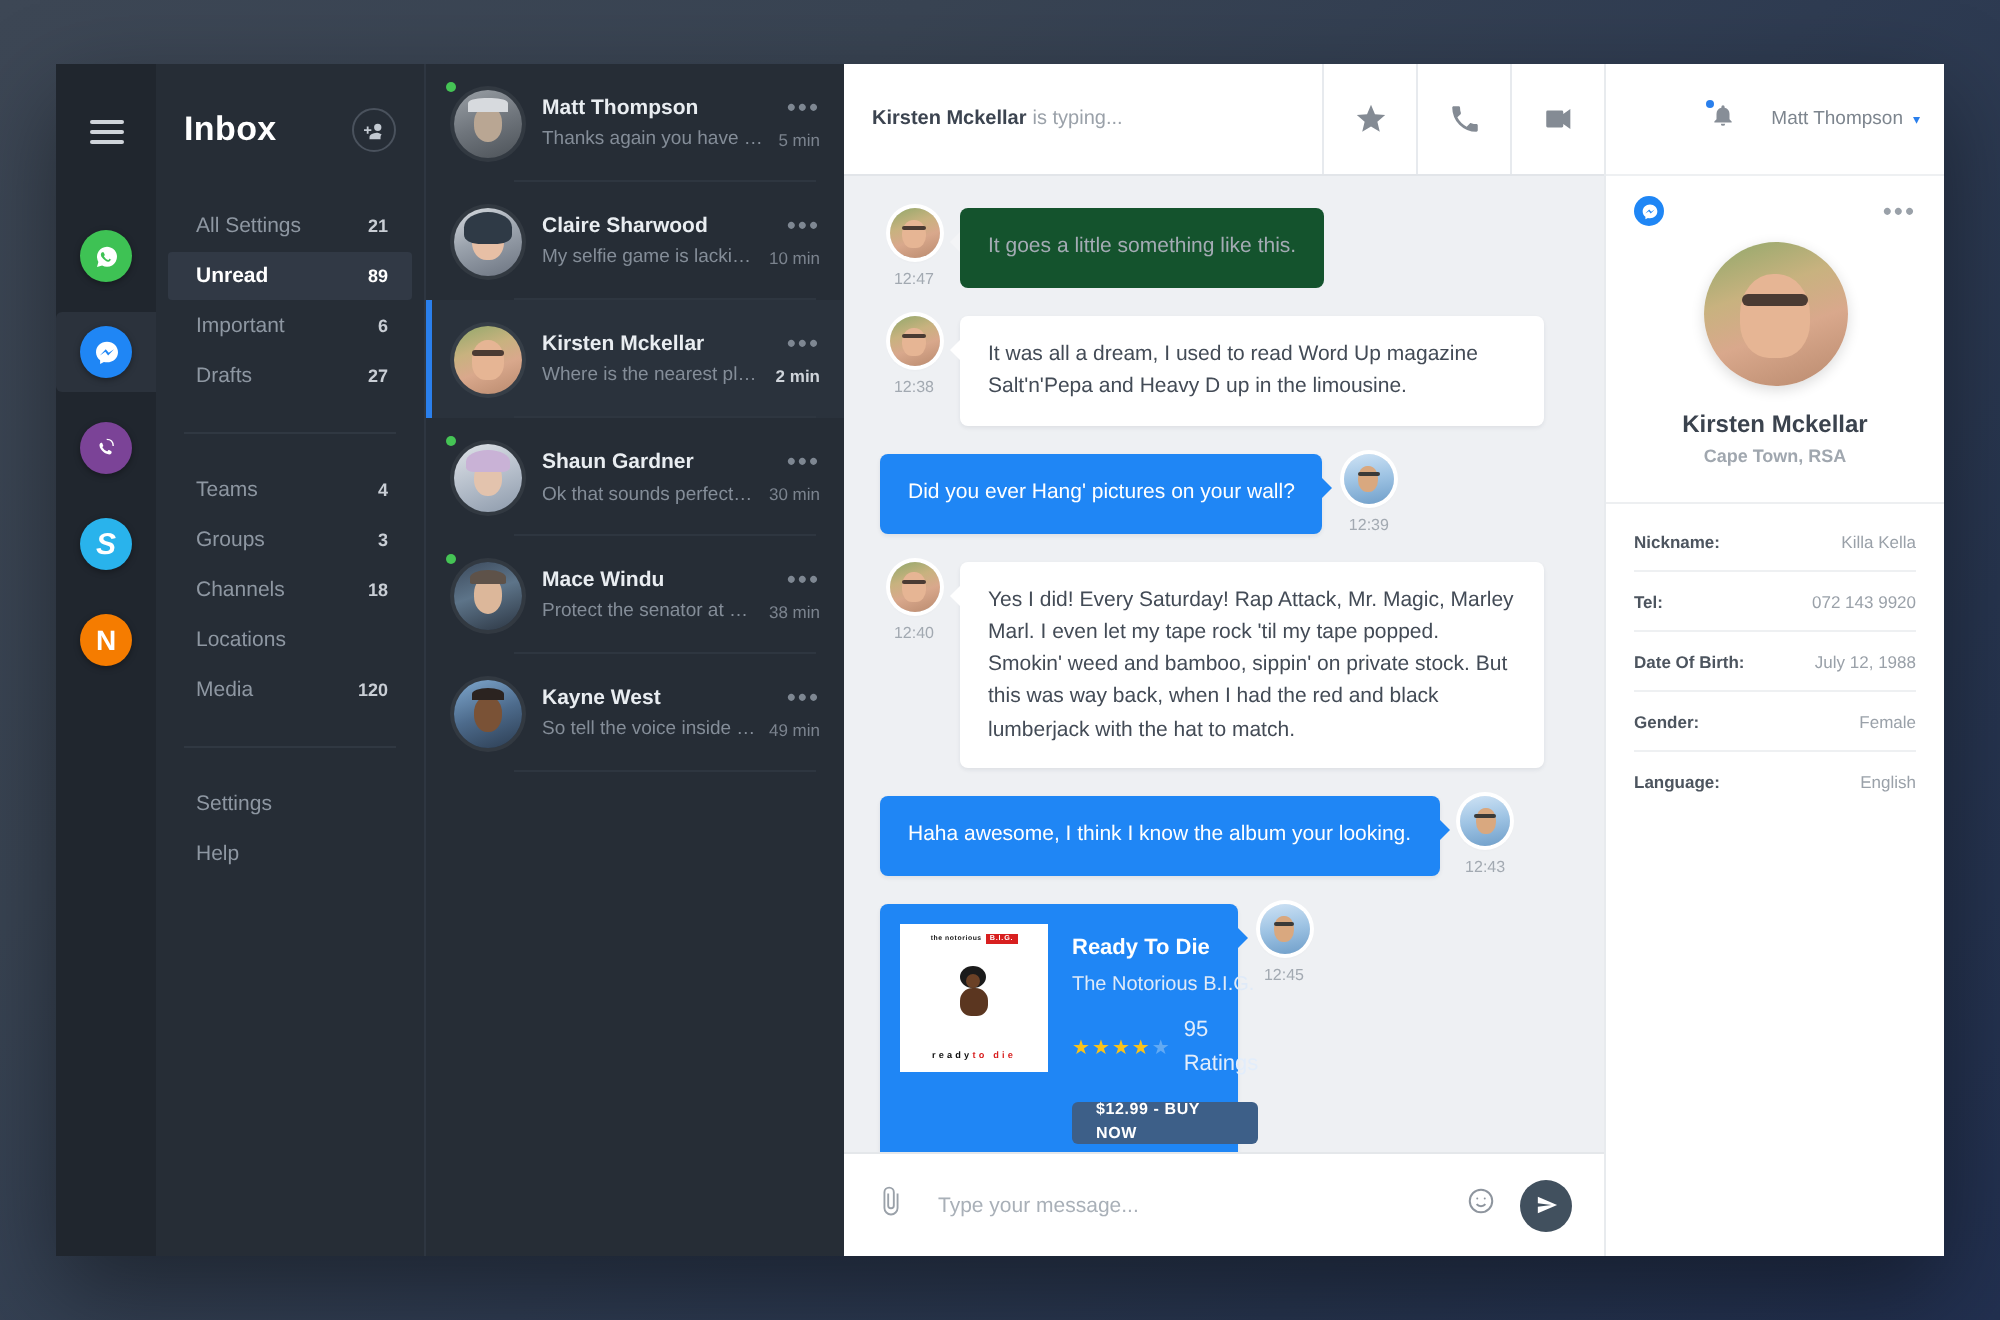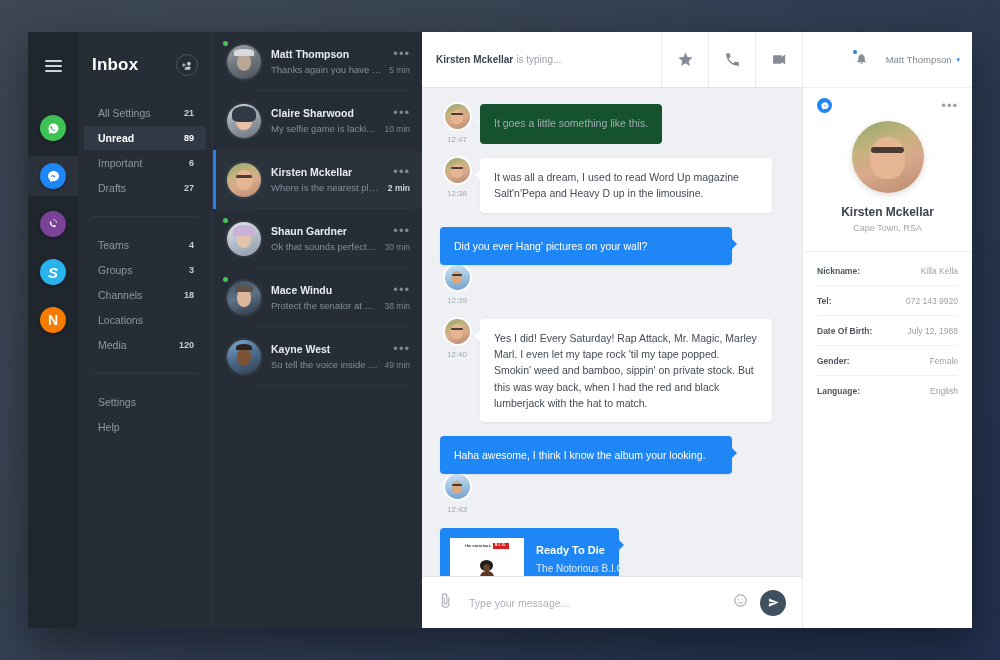--- a/index.html
+++ b/index.html
@@ -134,21 +134,21 @@
   .typing-zone { flex: 1; display: flex; align-items: center; padding-left: 14px; font-size: 10px; color: #9aa1a9; }
   .typing-zone b { color: #3c4450; font-weight: bold; margin-right: 3px; font-size: 10px; }
   .head-btn {
     width: 47px; display: flex; align-items: center; justify-content: center;
     border-left: 1px solid #e7eaee; cursor: pointer;
   }
   .head-btn svg { width: 17px; height: 17px; fill: #848b94; }
 
   .msgs { flex: 1; overflow: hidden; padding: 16px 18px 4px 18px; position: relative; }
   .msg { display: flex; margin-bottom: 14px; }
-  .msg.out { justify-content: flex-start; flex-direction: column; }
+  .msg.out { justify-content: flex-start; }
   .m-av-col { width: 34px; flex: 0 0 34px; display: flex; flex-direction: column; align-items: center; }
   .m-av {
     width: 25px; height: 25px; border-radius: 50%; overflow: hidden;
     box-shadow: 0 0 0 2px #fff, 0 1px 2px rgba(0,0,0,.13);
   }
   .m-time { font-size: 8px; color: #a2a9b1; margin-top: 6px; }
   .bubble {
     max-width: 292px; border-radius: 4px; padding: 11px 14px;
     font-size: 10.5px; line-height: 1.55; position: relative;
     box-shadow: 0 1px 2px rgba(30,40,60,.08);
@@ -227,21 +227,21 @@
   .caret { color: #2a7fec; font-size: 7px; margin-left: 5px; }
 
   .prof-top { padding: 10px 14px 18px 14px; position: relative; border-bottom: 1px solid #edeff1; }
   .prof-row-icons { display: flex; align-items: center; justify-content: space-between; }
   .msgr-mini { width: 15px; height: 15px; border-radius: 50%; background: #1f86f5; display: flex; align-items: center; justify-content: center; }
   .prof-av {
     width: 72px; height: 72px; border-radius: 50%; margin: 8px auto 0 auto;
     overflow: hidden; box-shadow: 0 2px 7px rgba(0,0,0,.14);
   }
   .prof-name { text-align: center; font-size: 12px; font-weight: bold; color: #3b434e; margin-top: 12px; }
-  .prof-loc { text-align: center; font-size: 9px; color: #a0a7af; margin-top: 4px; }
+  .prof-loc { text-align: center; font-size: 9px; color: #a0a7af; margin-top: 4px; font-weight: bold; }
 
   .prof-fields { padding: 4px 14px; }
   .pf-row {
     display: flex; align-items: center; justify-content: space-between;
     height: 30px; border-bottom: 1px solid #eef0f2; font-size: 8.5px;
   }
   .pf-row:last-child { border-bottom: 0; }
   .pf-k { color: #4d555f; font-weight: bold; }
   .pf-v { color: #9aa1a9; }
 

